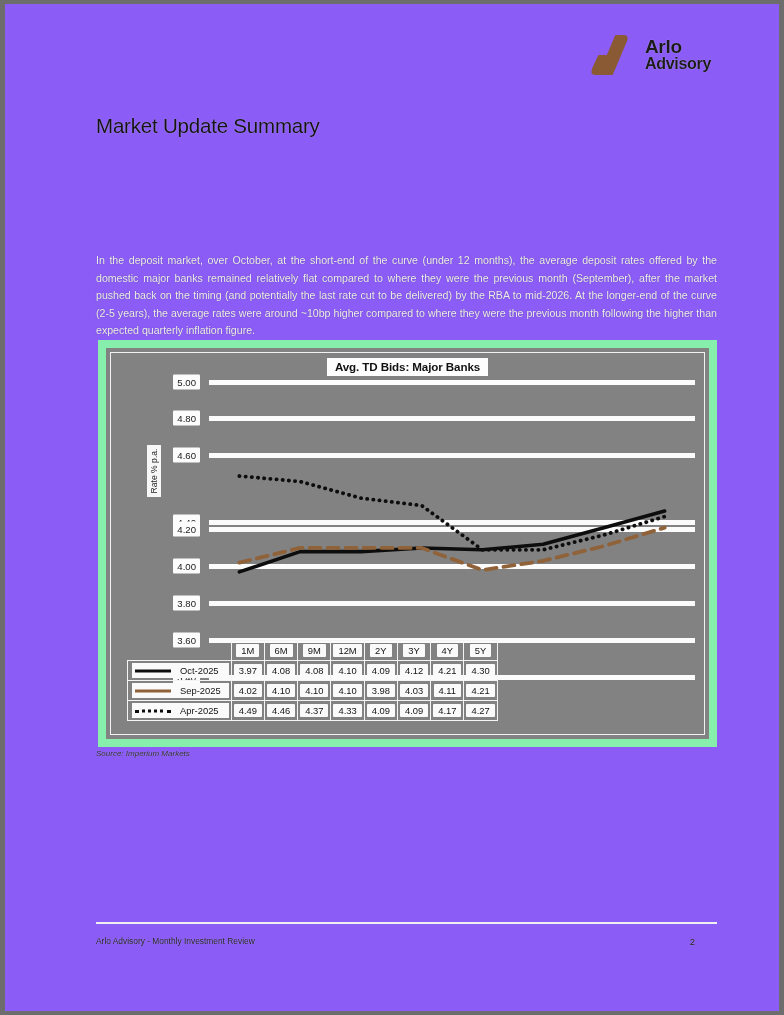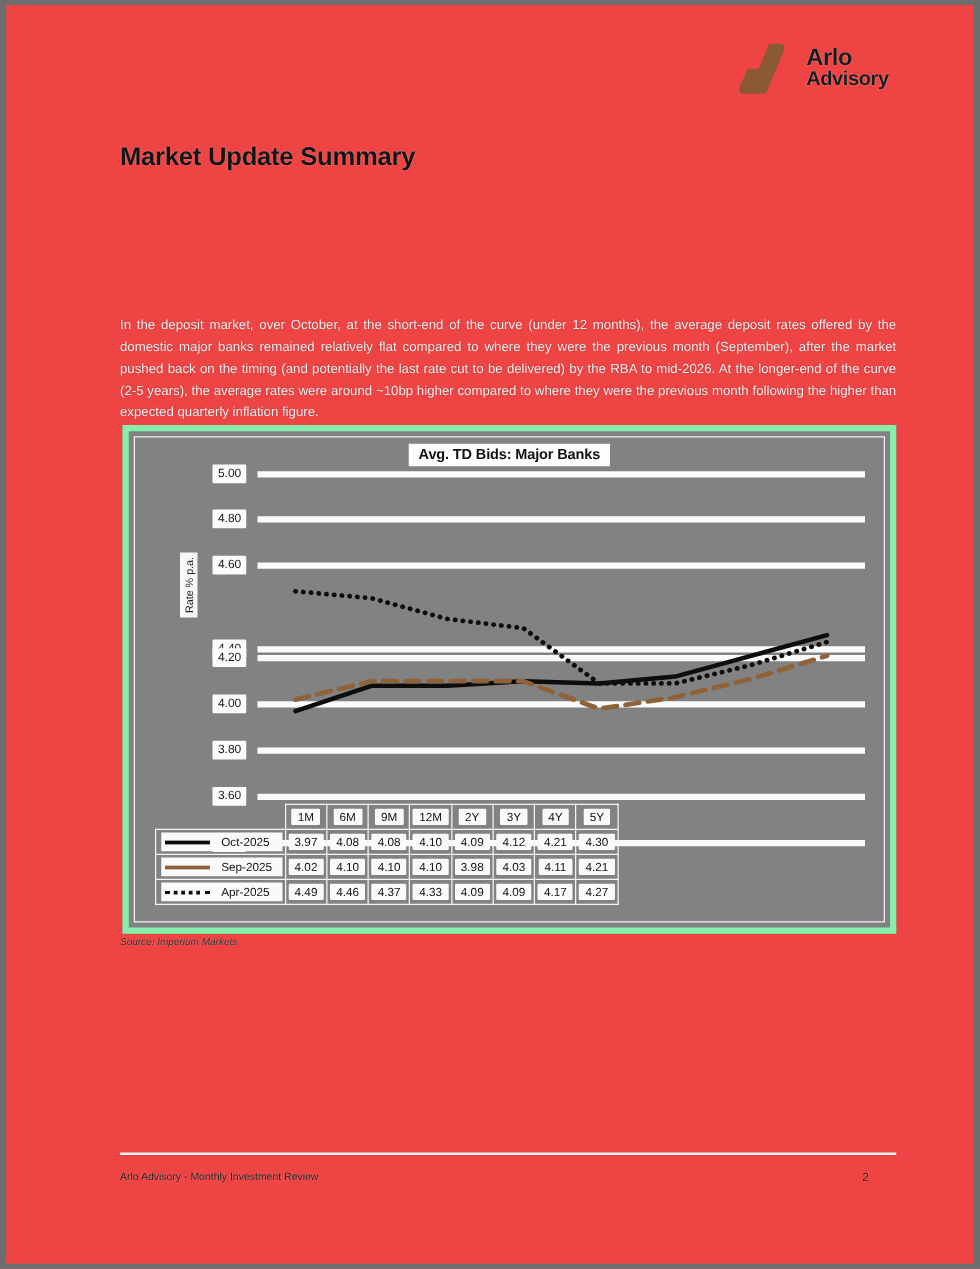--- a/index.html
+++ b/index.html
@@ -13,21 +13,21 @@
     overflow: hidden;
     font-family: "Liberation Sans", sans-serif;
     position: relative;
   }
 
   
   #page {
     position: absolute;
     left: 0; top: 0;
     width: 784px; height: 1015px;
-    background: #ef4444;
+    background: #8b5cf6;
     box-sizing: border-box;
     border-left: 5px solid #6d6d6d;
     border-right: 5px solid #6d6d6d;
     border-top: 4px solid #6d6d6d;
     border-bottom: 4px solid #6d6d6d;
   }
 
   
   #logo {
     position: absolute;
@@ -59,21 +59,21 @@
     letter-spacing: -0.3px;
     text-shadow: 0 0 1px rgba(255,255,255,0.55);
   }
 
   
   #title {
     position: absolute;
     left: 91px;
     top: 110px;
     font-size: 20.5px;
-    font-weight: bold;
+    font-weight: normal;
     color: #141414;
     letter-spacing: -0.2px;
     text-shadow: 0 0 1px rgba(255,255,255,0.5);
   }
   .para {
     position: absolute;
     left: 91px;
     width: 621px;
     font-size: 10.6px;
     line-height: 17.6px;
@@ -85,21 +85,21 @@
   #para2 { top: 224px; margin-top: 24px; }
 
   
   #chart-box {
     position: absolute;
     left: 93px;
     top: 336px;
     width: 619px;
     height: 407px;
     box-sizing: border-box;
-    border: 5px solid #86efac;
+    border: 8px solid #86efac;
     background: #828282;
   }
   #chart-inner {
     position: absolute;
     left: 4px; top: 4px; right: 4px; bottom: 4px;
     border: 1px solid #f2f2f2;
     box-sizing: border-box;
   }
   #chart-title {
     position: absolute;

